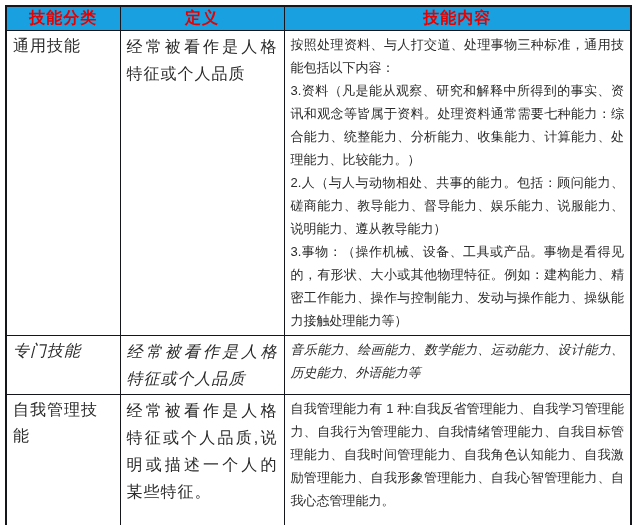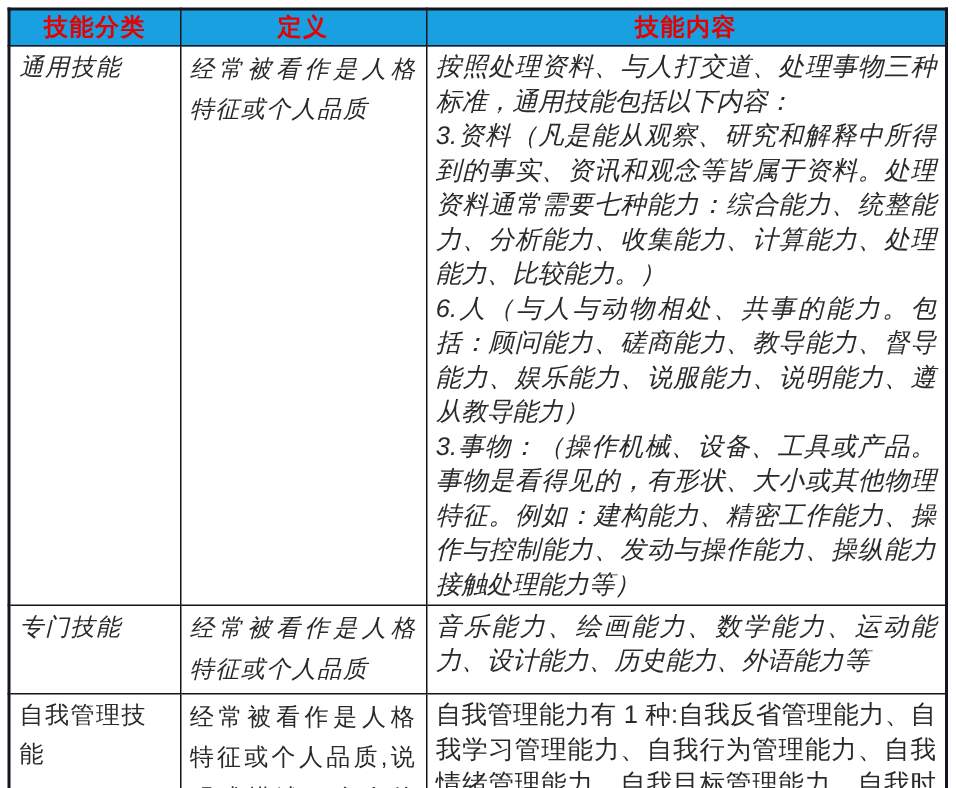--- a/index.html
+++ b/index.html
@@ -51,27 +51,27 @@
     padding-top:3px;
   }
   td.def{
     font-size:16px;
     line-height:27px;
     letter-spacing:1px;
     text-align:justify;
     padding-top:2px;
   }
   td.content{
-    font-size:17px;
+    font-size:13px;
     line-height:23px;
     text-align:justify;
     padding-top:3px;
   }
   td.content p{margin:0;padding:0;}
-  tr.r1{height:305px;font-style:italic;}
+  tr.r1{height:305px;}
   tr.r2{height:47px;font-style:italic;}
   tr.r3{height:135px;}
 </style>
 </head>
 <body>
 
 <table class="skills">
   <colgroup>
     <col class="c1">
       <col class="c2">
@@ -84,21 +84,21 @@
       <th>技能内容</th>
     </tr>
   </thead>
   <tbody>
     <tr class="r1">
       <td class="cat">通用技能</td>
       <td class="def">经常被看作是人格特征或个人品质</td>
       <td class="content">
         <p>按照处理资料、与人打交道、处理事物三种标准，通用技能包括以下内容：</p>
         <p>3.资料（凡是能从观察、研究和解释中所得到的事实、资讯和观念等皆属于资料。处理资料通常需要七种能力：综合能力、统整能力、分析能力、收集能力、计算能力、处理能力、比较能力。）</p>
-        <p>6.人（与人与动物相处、共事的能力。包括：顾问能力、磋商能力、教导能力、督导能力、娱乐能力、说服能力、说明能力、遵从教导能力）</p>
+        <p>2.人（与人与动物相处、共事的能力。包括：顾问能力、磋商能力、教导能力、督导能力、娱乐能力、说服能力、说明能力、遵从教导能力）</p>
         <p>3.事物：（操作机械、设备、工具或产品。事物是看得见的，有形状、大小或其他物理特征。例如：建构能力、精密工作能力、操作与控制能力、发动与操作能力、操纵能力接触处理能力等）</p>
       </td>
     </tr>
     <tr class="r2">
       <td class="cat">专门技能</td>
       <td class="def">经常被看作是人格特征或个人品质</td>
       <td class="content">
         <p>音乐能力、绘画能力、数学能力、运动能力、设计能力、历史能力、外语能力等</p>
       </td>
     </tr>

